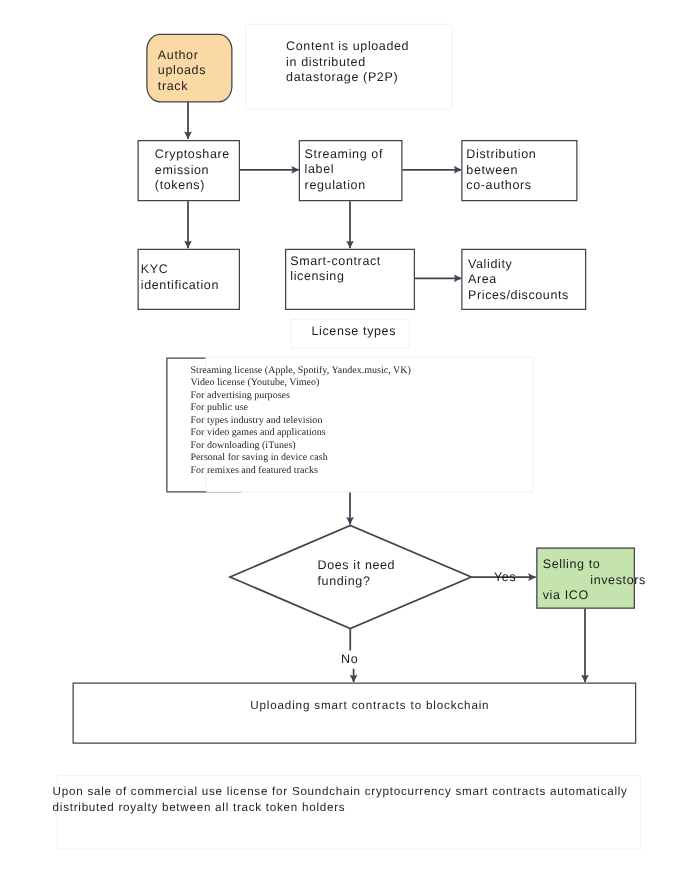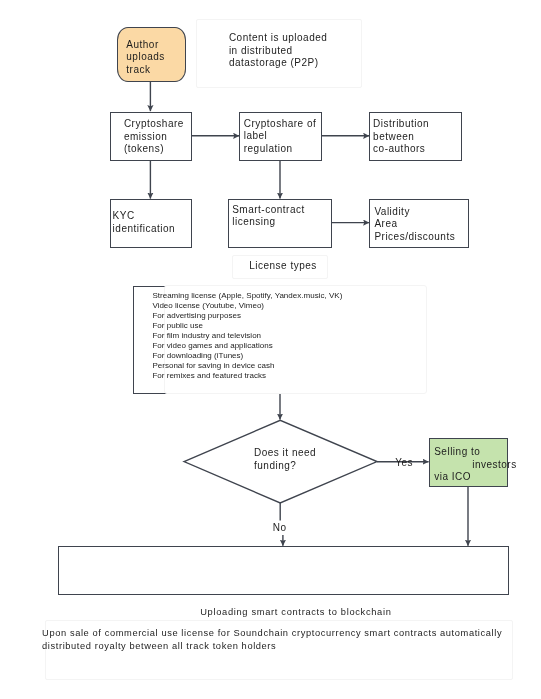--- a/index.html
+++ b/index.html
@@ -10,22 +10,22 @@
 
   .node{position:absolute;box-sizing:border-box;}
   .boxed{border:1.4px solid #3f444e;background:#ffffff;}
   .ghost{border:1px solid #f4f4f4;background:#ffffff;border-radius:3px;}
 
   .tbox{position:absolute;}
   .tbox > i{position:absolute;left:0;white-space:pre;font-style:normal;display:block;line-height:1;}
 
   .t-main > i{font-size:10px;letter-spacing:0.5px;}
   .label-knockout > i{background:#ffffff;padding:1.5px 1.5px 2px 1.5px;margin-left:-1.5px;}
-  .t-list > i{font-size:8px;letter-spacing:0.02px;}
-  .t-upl  > i{font-size:9.3px;letter-spacing:0.68px;margin-top:48px;}
+  .t-list > i{font-size:8px;letter-spacing:0.02px;font-family:Liberation Serif, serif;}
+  .t-upl  > i{font-size:9.3px;letter-spacing:0.68px;}
   .t-foot > i{font-size:9.3px;letter-spacing:0.6px;}
 
   svg.wires{position:absolute;left:0;top:0;width:541px;height:699px;overflow:visible;
             pointer-events:none;}
 </style>
 </head>
 <body>
 
 <div id="stage">
 
@@ -68,21 +68,21 @@
 
   <div class="node boxed" style="left:109.8px;top:111.8px;width:82.4px;height:49.4px;"></div>
   <div class="tbox t-main" style="left: 123.9px; top: 119px;">
       <i style="top: 0px;">Cryptoshare</i>
       <i style="top: 12.7px;">emission</i>
       <i style="top: 25.4px;">(tokens)</i>
     </div>
 
   <div class="node boxed" style="left:238.8px;top:111.8px;width:83.4px;height:49.4px;"></div>
   <div class="tbox t-main" style="left: 243.7px; top: 118.8px;">
-      <i style="top: 0px;">Cryptoshare of</i>
+      <i style="top: 0px;">Streaming of</i>
       <i style="top: 12.7px;">label</i>
       <i style="top: 25.4px;">regulation</i>
     </div>
 
   <div class="node boxed" style="left:368.8px;top:111.8px;width:93.4px;height:49.4px;"></div>
   <div class="tbox t-main" style="left: 373.1px; top: 119.2px;">
       <i style="top: 0px;">Distribution</i>
       <i style="top: 12.5px;">between</i>
       <i style="top: 25px;">co-authors</i>
     </div>
@@ -112,21 +112,21 @@
     </div>
 
   <div class="node" style="left:133.4px;top:285.8px;width:59.4px;height:108.4px;
               border:1.4px solid #3f444e;background:transparent;"></div>
   <div class="node ghost" style="left:164px;top:284.8px;width:262.6px;height:109.4px;"></div>
   <div class="tbox t-list" style="left: 152.4px; top: 291.8px;">
       <i style="top: 0px;">Streaming license (Apple, Spotify, Yandex.music, VK)</i>
       <i style="top: 10.05px;">Video license (Youtube, Vimeo)</i>
       <i style="top: 20.1px;">For advertising purposes</i>
       <i style="top: 30.15px;">For public use</i>
-      <i style="top: 40.2px;">For film industry and television</i>
+      <i style="top: 40.2px;">For types industry and television</i>
       <i style="top: 50.25px;">For video games and applications</i>
       <i style="top: 60.3px;">For downloading (iTunes)</i>
       <i style="top: 70px;">Personal for saving in device cash</i>
       <i style="top: 80.4px;">For remixes and featured tracks</i>
     </div>
 
   <div class="tbox t-main" style="left: 254px; top: 448px;">
       <i style="top: 0px;">Does it need</i>
       <i style="top: 12.6px;">funding?</i>
     </div>

